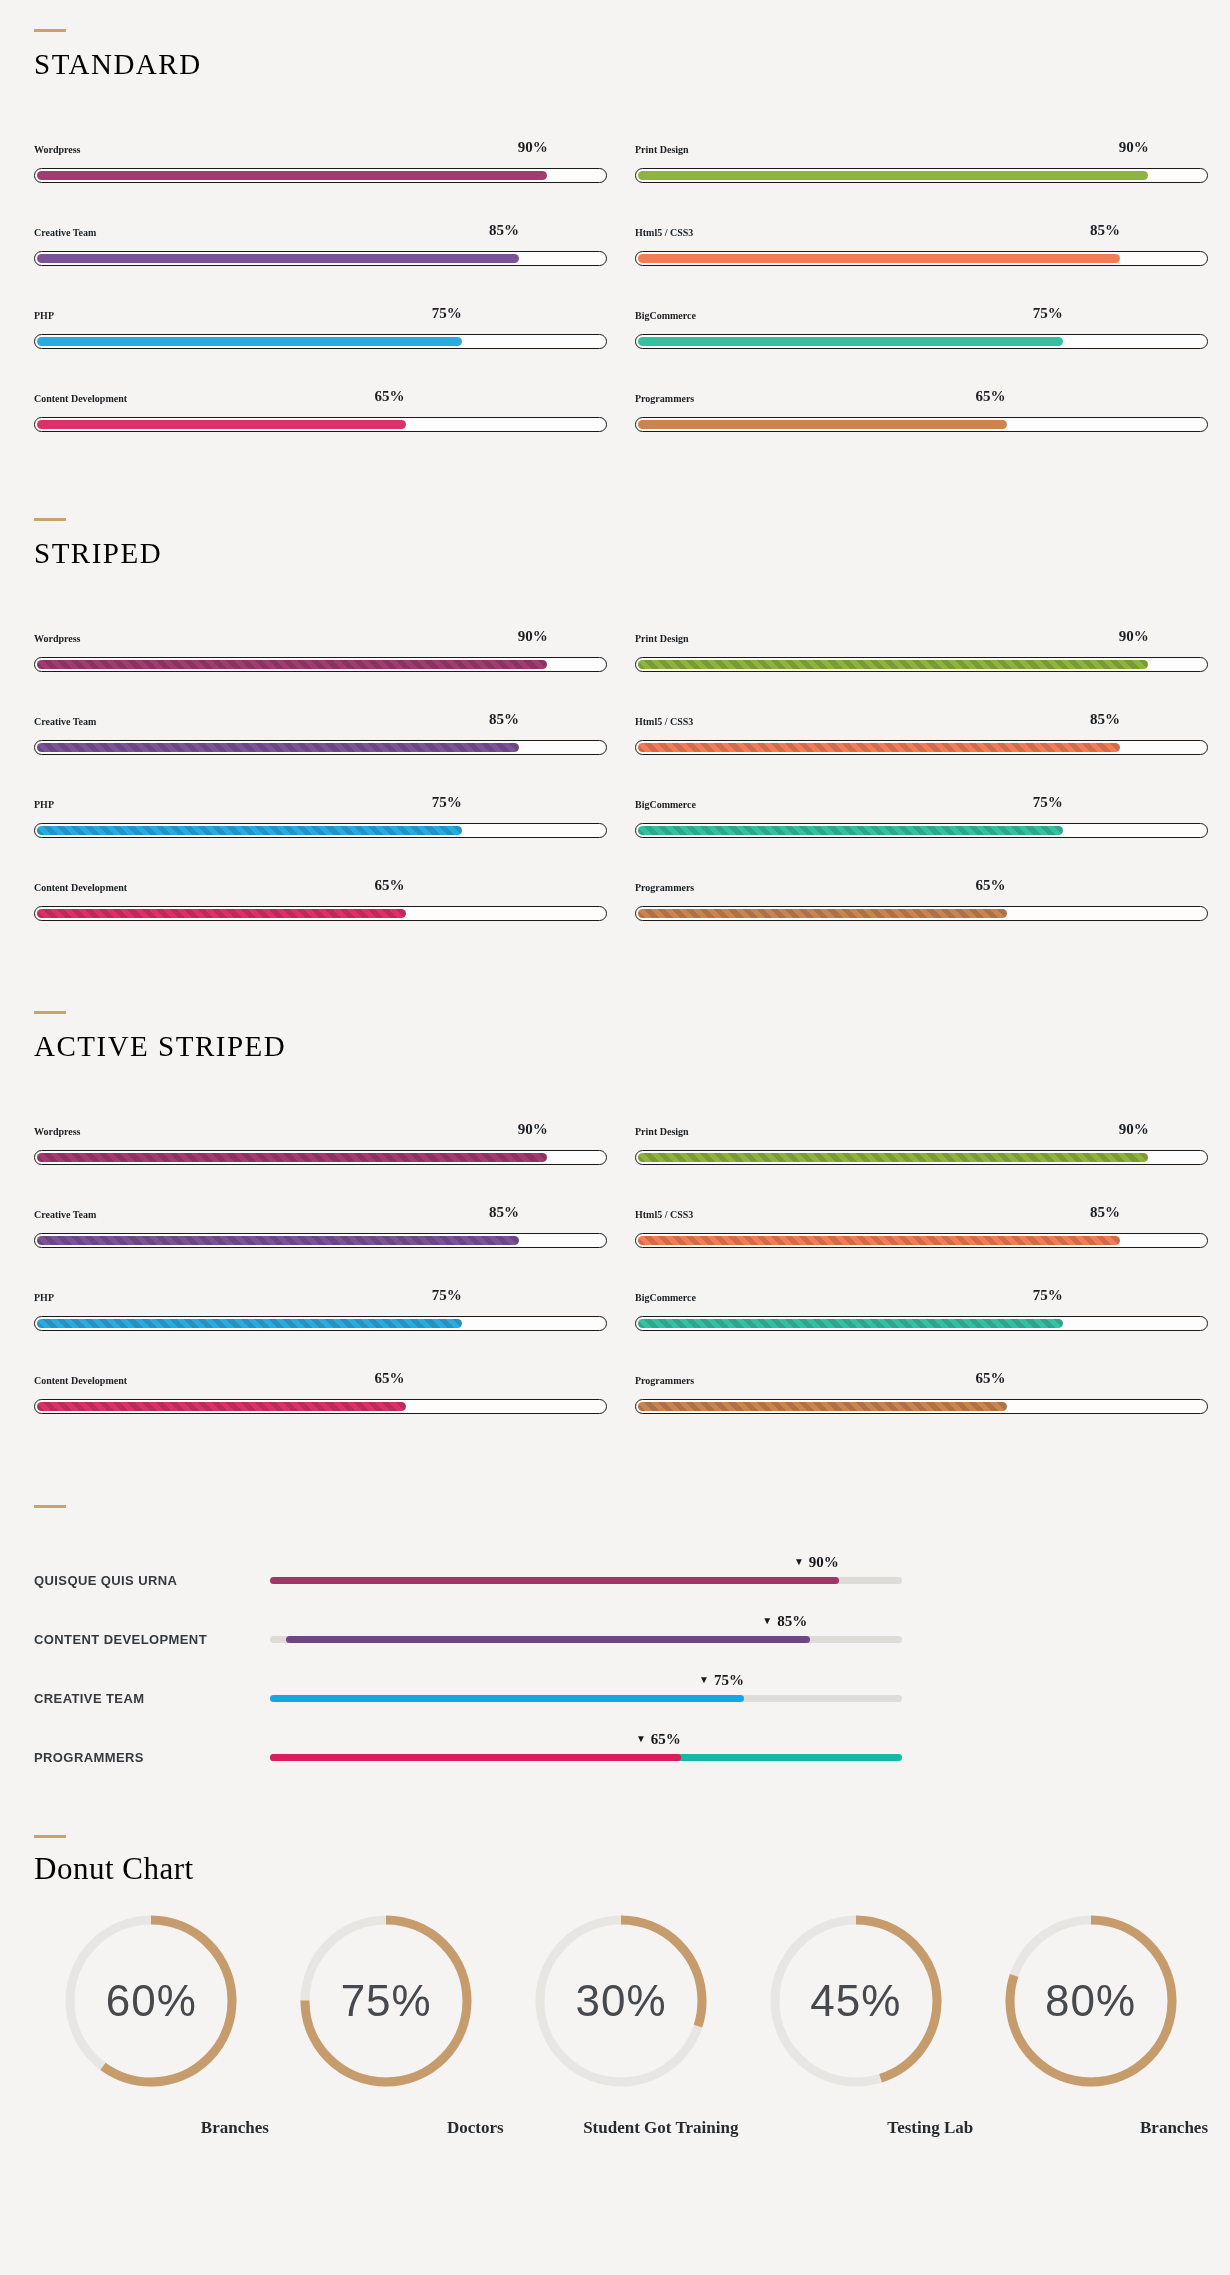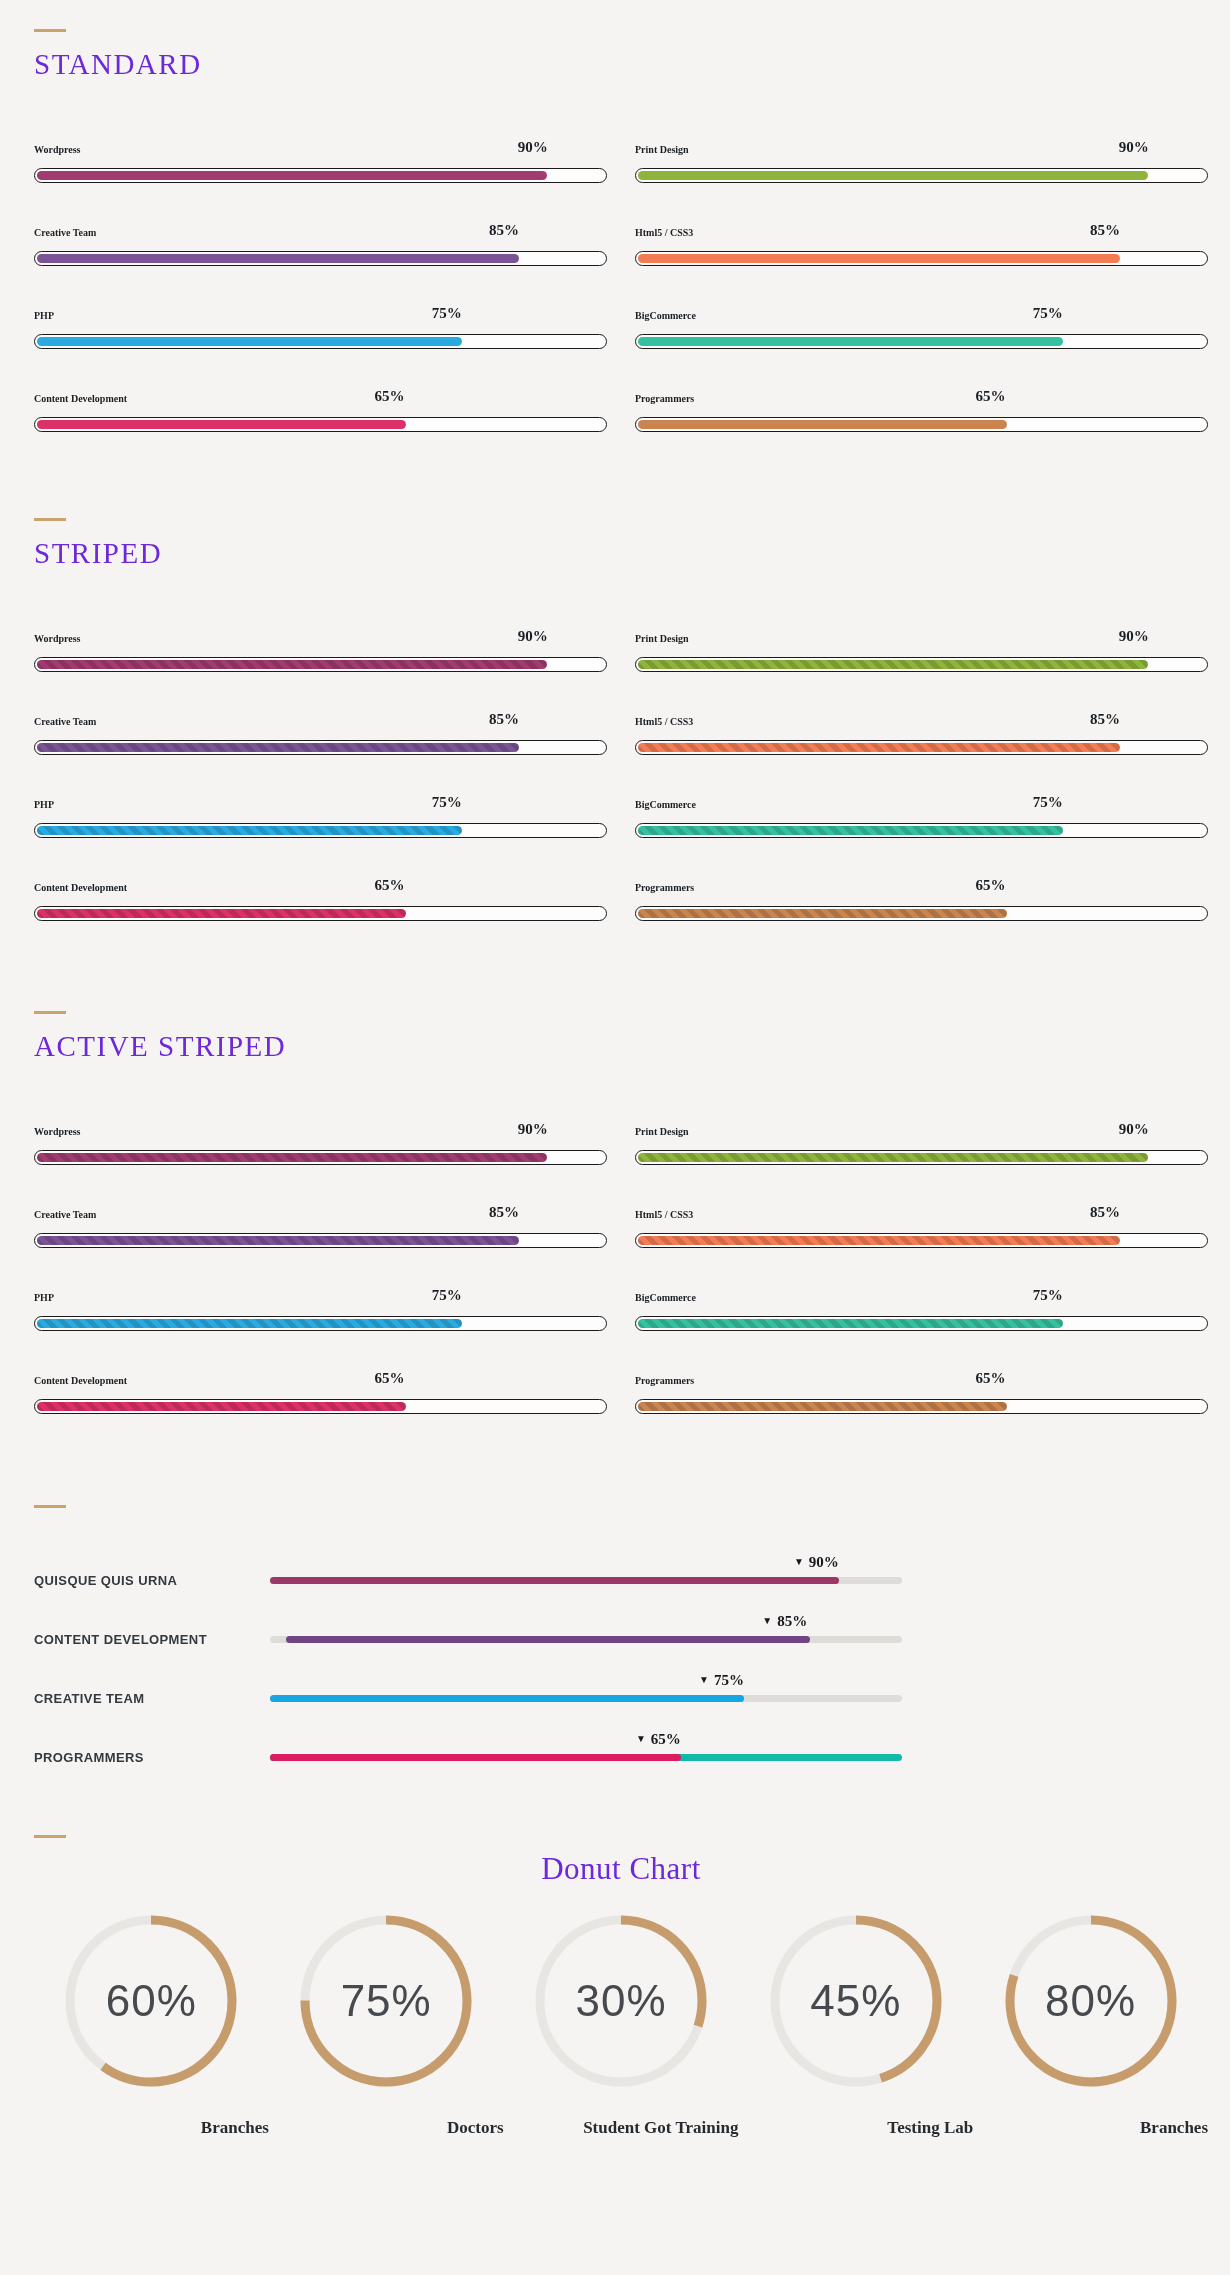--- a/index.html
+++ b/index.html
@@ -12,21 +12,21 @@
     font-family: "Liberation Serif", "DejaVu Serif", serif;
     color: #1b1f24;
   }
   .kicker { width: 32px; height: 3px; background: #c9a36b; }
   .section-title {
     margin: 13px 0 0 0;
     font-size: 29px;
     line-height: 38px;
     font-weight: 400;
     letter-spacing: 1.5px;
-    color: #6d28d9;
+    color: #000000;
   }
   .sec-standard { margin-top: 29px; }
   .sec-striped  { margin-top: 86px; }
   .sec-active   { margin-top: 90px; }
   .sec-type2    { margin-top: 91px; }
   .sec-donut    { margin-top: 66px; }
 
   .grid { margin-top: 56px; display: grid; grid-template-columns: 1fr 1fr; column-gap: 28px; }
   .skill { margin-bottom: 39px; }
   .col .skill:last-child { margin-bottom: 0; }
@@ -70,21 +70,21 @@
   .t2fill { height: 7px; border-radius: 4px; }
   .t2marker {
     position: absolute; bottom: 13px;
     transform: translateX(-100%);
     white-space: nowrap;
     font-size: 15px; font-weight: 700; color: #15181c;
   }
   .t2marker .tri { font-size: 10px; vertical-align: 2px; margin-right: 5px; }
 
   
-  .donut-title { font-size: 31px; letter-spacing: 0.5px; text-transform: none; margin-top: 12px; text-align: center; }
+  .donut-title { font-size: 31px; letter-spacing: 0.5px; text-transform: none; margin-top: 12px; }
   .donut-row { margin-top: 27px; display: grid; grid-template-columns: repeat(5, 1fr); }
   .donut { text-align: right; }
   .donut-figure { position: relative; width: 172px; height: 172px; margin: 0 auto; }
   .donut-figure svg { display: block; width: 172px; height: 172px; }
   .donut-figure circle { fill: none; stroke-width: 9; }
   .donut-num {
     position: absolute; left: 0; top: 0; width: 100%; height: 100%;
     display: flex; align-items: center; justify-content: center;
     font-family: "Liberation Sans", "DejaVu Sans", sans-serif;
     font-weight: 300; font-size: 44px; letter-spacing: 1px; color: #46494d;

